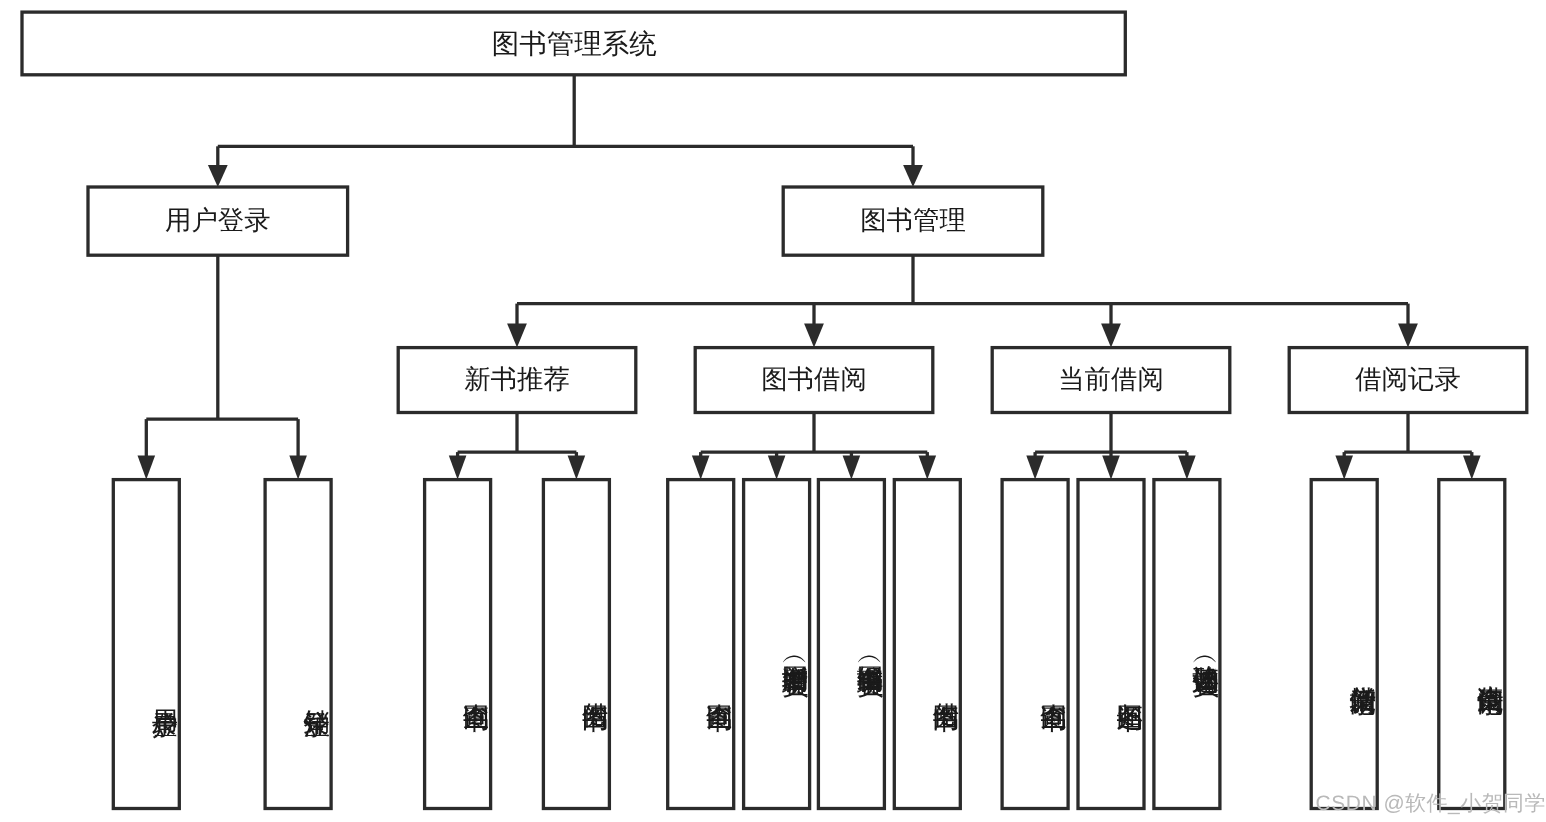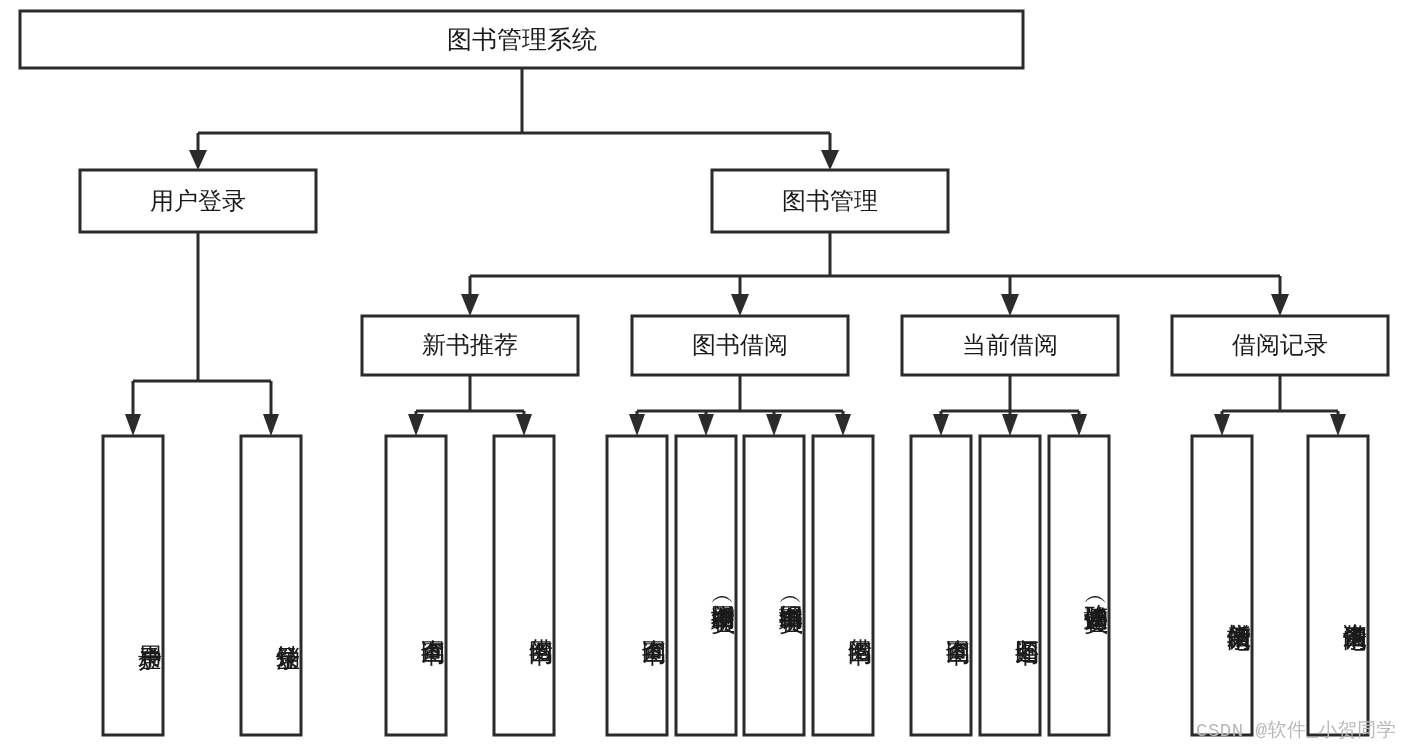--- a/index.html
+++ b/index.html
@@ -61,21 +61,21 @@
     color: #1a1a1a;
     letter-spacing: 1px;
     display: flex;
     align-items: flex-start;
     justify-content: center;
     white-space: nowrap;
     pointer-events: none;
   }
   .watermark {
     position: absolute;
-    font-family: Liberation Mono, monospace;
+    font-family: Liberation Sans, sans-serif;
     font-size: 19px;
     color: #b9b9b9;
     white-space: nowrap;
     letter-spacing: 0.5px;
   }
 </style>
 </head>
 <body>
 
 <div id="diagram-root">

